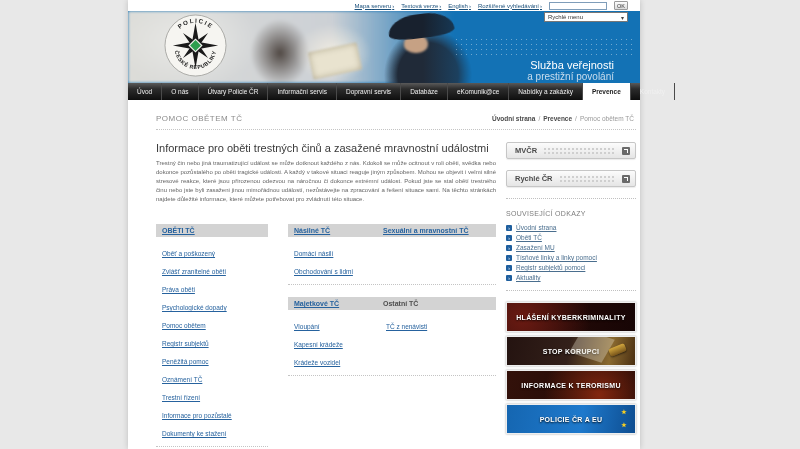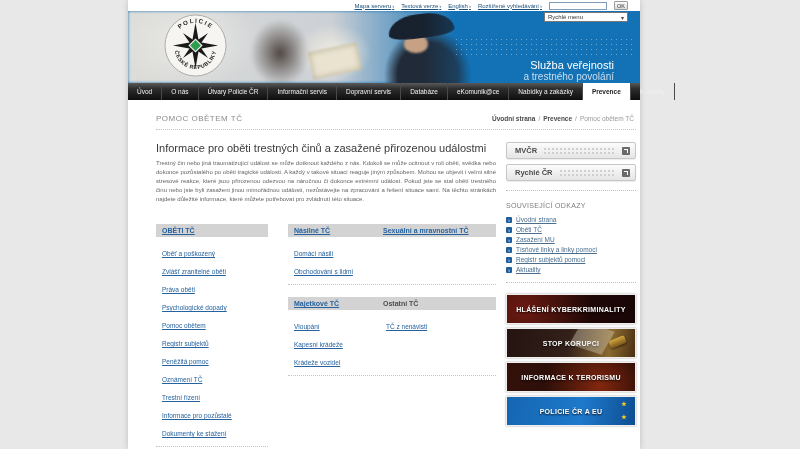--- a/index.html
+++ b/index.html
@@ -86,21 +86,21 @@
              text-decoration:underline; }
   .rightarea { margin-left:20px; flex:1; }
   .gblock { }
   .gblock + .gblock { margin-top:12px; }
   .gbody { display:flex; border-bottom:1px dotted #c4c4c4; }
   .gc1 { width:92px; }
   .gc2 { flex:1; }
   .bar .gc1 { width:89px; }
 
   
-  .sidebtn { display:flex; align-items:center; height:17px; margin-bottom:5px;
+  .sidebtn { display:flex; align-items:center; height:17px; margin-bottom:11px;
              background:linear-gradient(#fcfcfc,#e5e5e5); border:1px solid #c6c6c6;
              border-radius:2px; padding:0 5px 0 8px; box-shadow:0 1px 1px rgba(0,0,0,.08);
              text-decoration:none; }
   .btn-label { font-size:7.5px; font-weight:bold; color:#4a4a4a; }
   .btn-dots { flex:1; height:8px; margin:0 6px;
               background-image:radial-gradient(circle, #cfcfcf .8px, transparent .9px);
               background-size:4px 4px; }
   .ext-icon { width:8px; height:8px; background:#6a6a6a; border-radius:1px; position:relative; }
   .ext-icon::after { content:""; position:absolute; top:2px; right:2px; width:3px; height:3px;
                      border-top:1px solid #fff; border-right:1px solid #fff; }
@@ -153,21 +153,21 @@
   <div class="banner">
     <div class="photo"></div>
     <div class="map"></div>
     <div class="cop"></div>
     <div class="cop-face"></div>
     <div class="cop-hat"></div>
     <div class="bluefade"></div>
     <div class="dotband"></div>
     <div class="tagline">
       <div class="l1">Služba veřejnosti</div>
-      <div class="l2">a trestného povolání</div>
+      <div class="l2">a prestižní povolání</div>
     </div>
     <svg class="logo" width="63" height="63" viewBox="0 0 64 64">
       <circle cx="32" cy="32" r="31" fill="#f6f5f1" stroke="#9a9a96" stroke-width="0.8"></circle>
       <defs>
         <path id="arcTop" d="M 9,32 A 23,23 0 0 1 55,32"></path>
         <path id="arcBot" d="M 11,35 A 21,21 0 0 0 53,35"></path>
       </defs>
       <text font-size="6.2" font-weight="bold" fill="#1c1c1c" letter-spacing="1.5">
         <textPath href="#arcTop" startOffset="50%" text-anchor="middle">POLICIE</textPath>
       </text>
@@ -211,21 +211,21 @@
 
     <div class="crumbrow">
       <div class="pagetitle">POMOC OBĚTEM TČ</div>
       <div class="crumbs">
         <a>Úvodní strana</a><span class="sep">/</span><a>Prevence</a><span class="sep">/</span><span class="cur">Pomoc obětem TČ</span>
       </div>
     </div>
 
     <div class="cols">
       <div class="maincol">
-        <h1>Informace pro oběti trestných činů a zasažené přirozenou událostmi</h1>
+        <h1>Informace pro oběti trestných činů a zasažené mravnostní událostmi</h1>
         <p class="intro">Trestný čin nebo jiná traumatizující událost se může dotknout každého z nás. Kdokoli se může ocitnout v roli oběti, svědka nebo dokonce pozůstalého po oběti tragické události. A každý v takové situaci reaguje jiným způsobem. Mohou se objevit i velmi silné stresové reakce, které jsou přirozenou odezvou na náročnou či dokonce extrémní událost. Pokud jste se stal obětí trestného činu nebo jste byli zasaženi jinou mimořádnou událostí, nezůstávejte na zpracování a řešení situace sami. Na těchto stránkách najdete důležité informace, které můžete potřebovat pro zvládnutí této situace.</p>
 
         <div class="row">
           <div class="leftbox">
             <div class="bar">
               <a>OBĚTI TČ</a>
             </div>
             <ul>
 
             <li><a class="boxlink">Oběť a poškozený</a></li>

